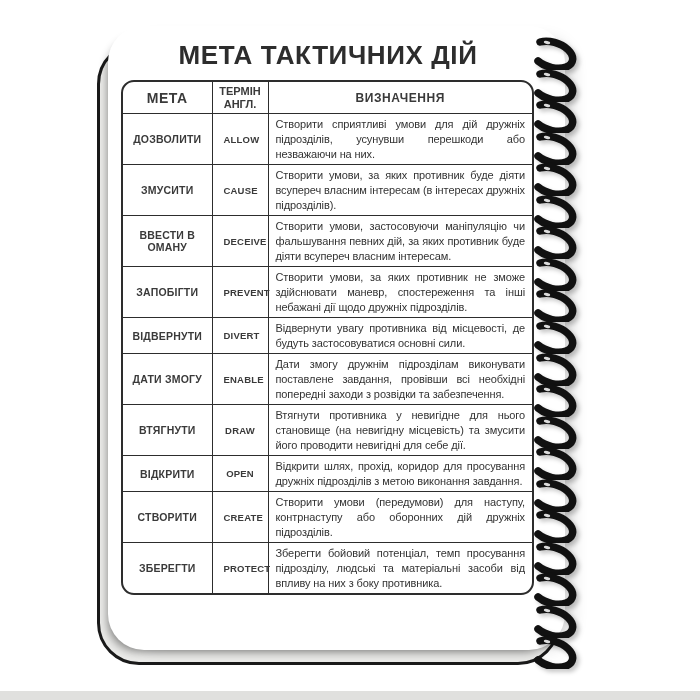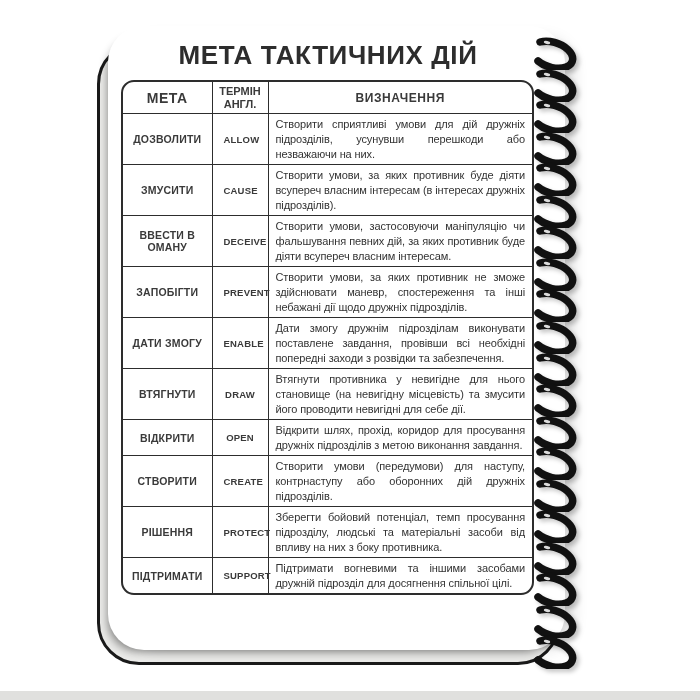--- a/index.html
+++ b/index.html
@@ -111,49 +111,49 @@
 ОМАНУ</td>
         <td class="term-cell">DECEIVE</td>
         <td class="def-cell">Створити умови, застосовуючи маніпуляцію чи фальшування певних дій, за яких противник буде діяти всупереч власним інтересам.</td>
       </tr>
       <tr>
         <td class="meta-cell">ЗАПОБІГТИ</td>
         <td class="term-cell">PREVENT</td>
         <td class="def-cell">Створити умови, за яких противник не зможе здійснювати маневр, спостереження та інші небажані дії щодо дружніх підрозділів.</td>
       </tr>
       <tr>
+        <td class="meta-cell">ВІДВЕРНУТИ</td>
+        <td class="term-cell">DIVERT</td>
+        <td class="def-cell">Відвернути увагу противника від місцевості, де будуть застосовуватися основні сили.</td>
+      </tr>
+      <tr>
         <td class="meta-cell">ДАТИ ЗМОГУ</td>
         <td class="term-cell">ENABLE</td>
         <td class="def-cell">Дати змогу дружнім підрозділам виконувати поставлене завдання, провівши всі необхідні попередні заходи з розвідки та забезпечення.</td>
       </tr>
       <tr>
         <td class="meta-cell">ВТЯГНУТИ</td>
         <td class="term-cell">DRAW</td>
         <td class="def-cell">Втягнути противника у невигідне для нього становище (на невигідну місцевість) та змусити його проводити невигідні для себе дії.</td>
       </tr>
       <tr>
         <td class="meta-cell">ВІДКРИТИ</td>
         <td class="term-cell">OPEN</td>
         <td class="def-cell">Відкрити шлях, прохід, коридор для просування дружніх підрозділів з метою виконання завдання.</td>
       </tr>
       <tr>
         <td class="meta-cell">СТВОРИТИ</td>
         <td class="term-cell">CREATE</td>
         <td class="def-cell">Створити умови (передумови) для наступу, контрнаступу або оборонних дій дружніх підрозділів.</td>
       </tr>
       <tr>
-        <td class="meta-cell">РІШЕННЯ</td>
+        <td class="meta-cell">ЗБЕРЕГТИ</td>
         <td class="term-cell">PROTECT</td>
         <td class="def-cell">Зберегти бойовий потенціал, темп просування підрозділу, людські та матеріальні засоби від впливу на них з боку противника.</td>
       </tr>
-      <tr>
-        <td class="meta-cell">ПІДТРИМАТИ</td>
-        <td class="term-cell">SUPPORT</td>
-        <td class="def-cell">Підтримати вогневими та іншими засобами дружній підрозділ для досягнення спільної цілі.</td>
-      </tr>
     </tbody>
       </table>
   </div>
 </div>
 
 <div class="coil-layer">
   <div class="coil" style="top: 36px;">
     <svg viewBox="0 0 62 34" xmlns="http://www.w3.org/2000/svg">
       <path d="M 12 6 A 21 12.5 18 1 1 10 25" fill="none" stroke="#111111" stroke-width="7.5" stroke-linecap="round"></path>
       <ellipse cx="19" cy="6.5" rx="3.2" ry="1.5" fill="#ffffff" opacity="0.85" transform="rotate(12 19 6.5)"></ellipse>

